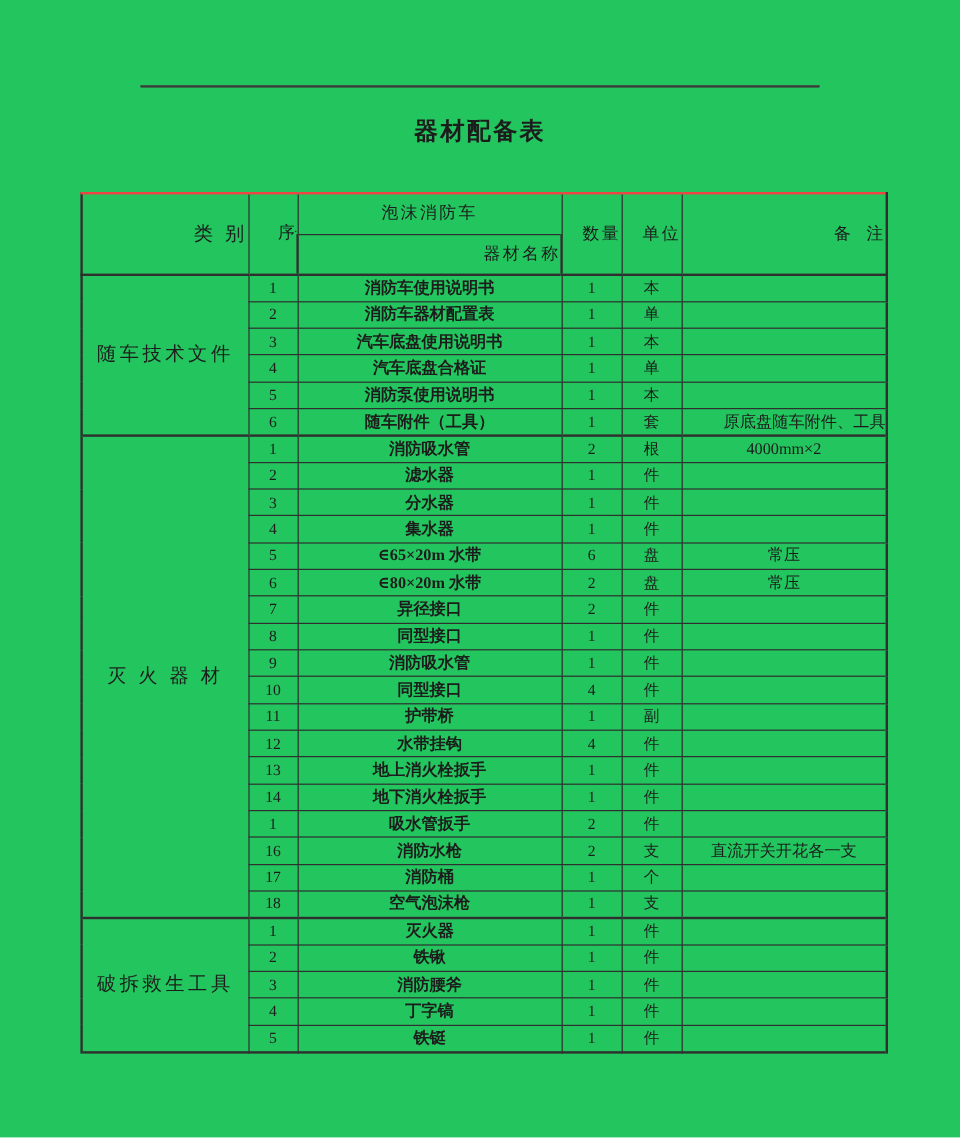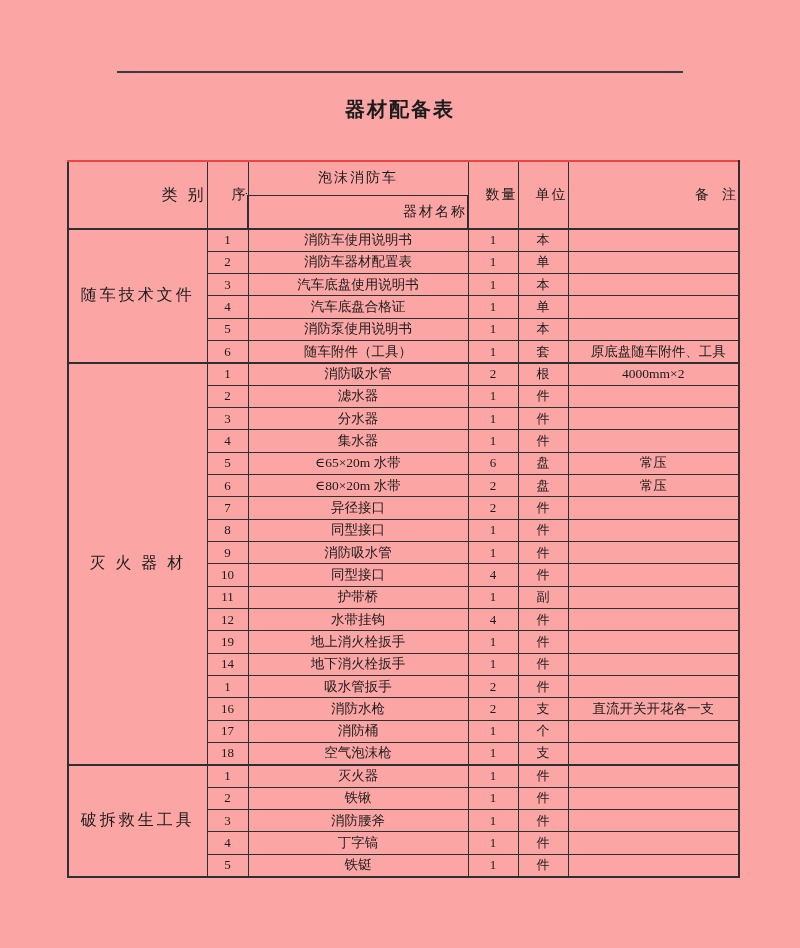--- a/index.html
+++ b/index.html
@@ -1,20 +1,20 @@
 <!DOCTYPE html>
 <html><head>
 <meta charset="utf-8">
 <style>
   html, body { margin: 0; padding: 0; background: #ffffff; }
   .page {
     position: relative;
     width: 800px;
     height: 948px;
-    background: #fca5a5;
+    background: #22c55e;
     font-family: "Liberation Serif", "DejaVu Serif", serif;
     color: #1c1c1c;
     overflow: hidden;
   }
   .top-rule {
     position: absolute;
     left: 117px;
     top: 71px;
     width: 566px;
     height: 2px;
@@ -83,24 +83,25 @@
     letter-spacing: 3px;
     white-space: pre;
     border-top: 2px solid #2f2f2f;
     border-bottom: 2px solid #2f2f2f;
     margin-left: 22px;
   }
   td.name-cell {
     text-align: left;
     padding-left: 7px;
     white-space: pre;
+    font-weight: bold;
   }
   td.num-cell { font-size: 13px; }
   td.remark-cell { font-size: 13.5px; white-space: pre; }
-  td.remark-cell.align-left { text-align: center; padding-left: 10px; margin-left: 39px; }
+  td.remark-cell.align-left { text-align: right; padding-left: 10px; margin-left: 39px; }
 </style>
 </head>
 <body>
 
 <div class="page">
   <div class="top-rule"></div>
   <h1 class="doc-title">器材配备表</h1>
 
   <table class="equip-table">
     <colgroup>
@@ -247,21 +248,21 @@
           <td class="remark-cell"></td>
         </tr>
         <tr>
           <td class="num-cell">12</td>
           <td class="name-cell">水带挂钩</td>
           <td class="num-cell">4</td>
           <td class="num-cell">件</td>
           <td class="remark-cell"></td>
         </tr>
         <tr>
-          <td class="num-cell">19</td>
+          <td class="num-cell">13</td>
           <td class="name-cell">地上消火栓扳手</td>
           <td class="num-cell">1</td>
           <td class="num-cell">件</td>
           <td class="remark-cell"></td>
         </tr>
         <tr>
           <td class="num-cell">14</td>
           <td class="name-cell">地下消火栓扳手</td>
           <td class="num-cell">1</td>
           <td class="num-cell">件</td>

